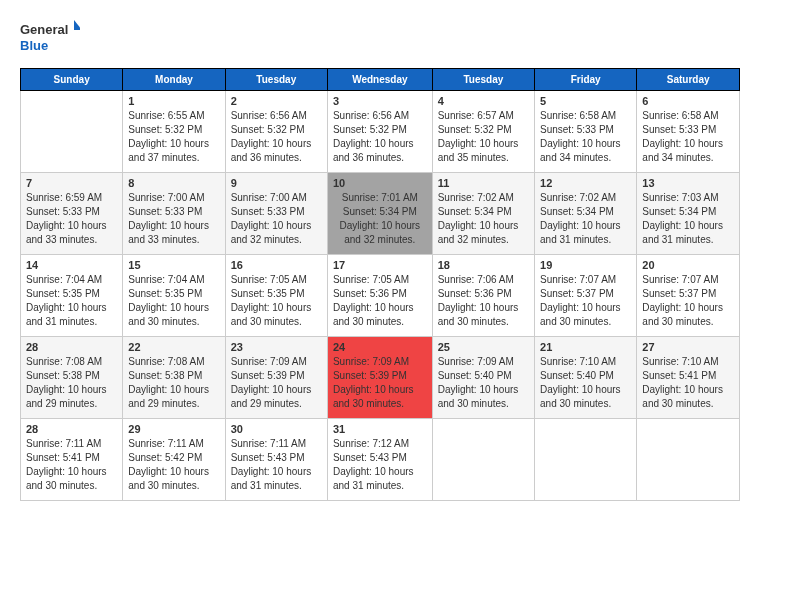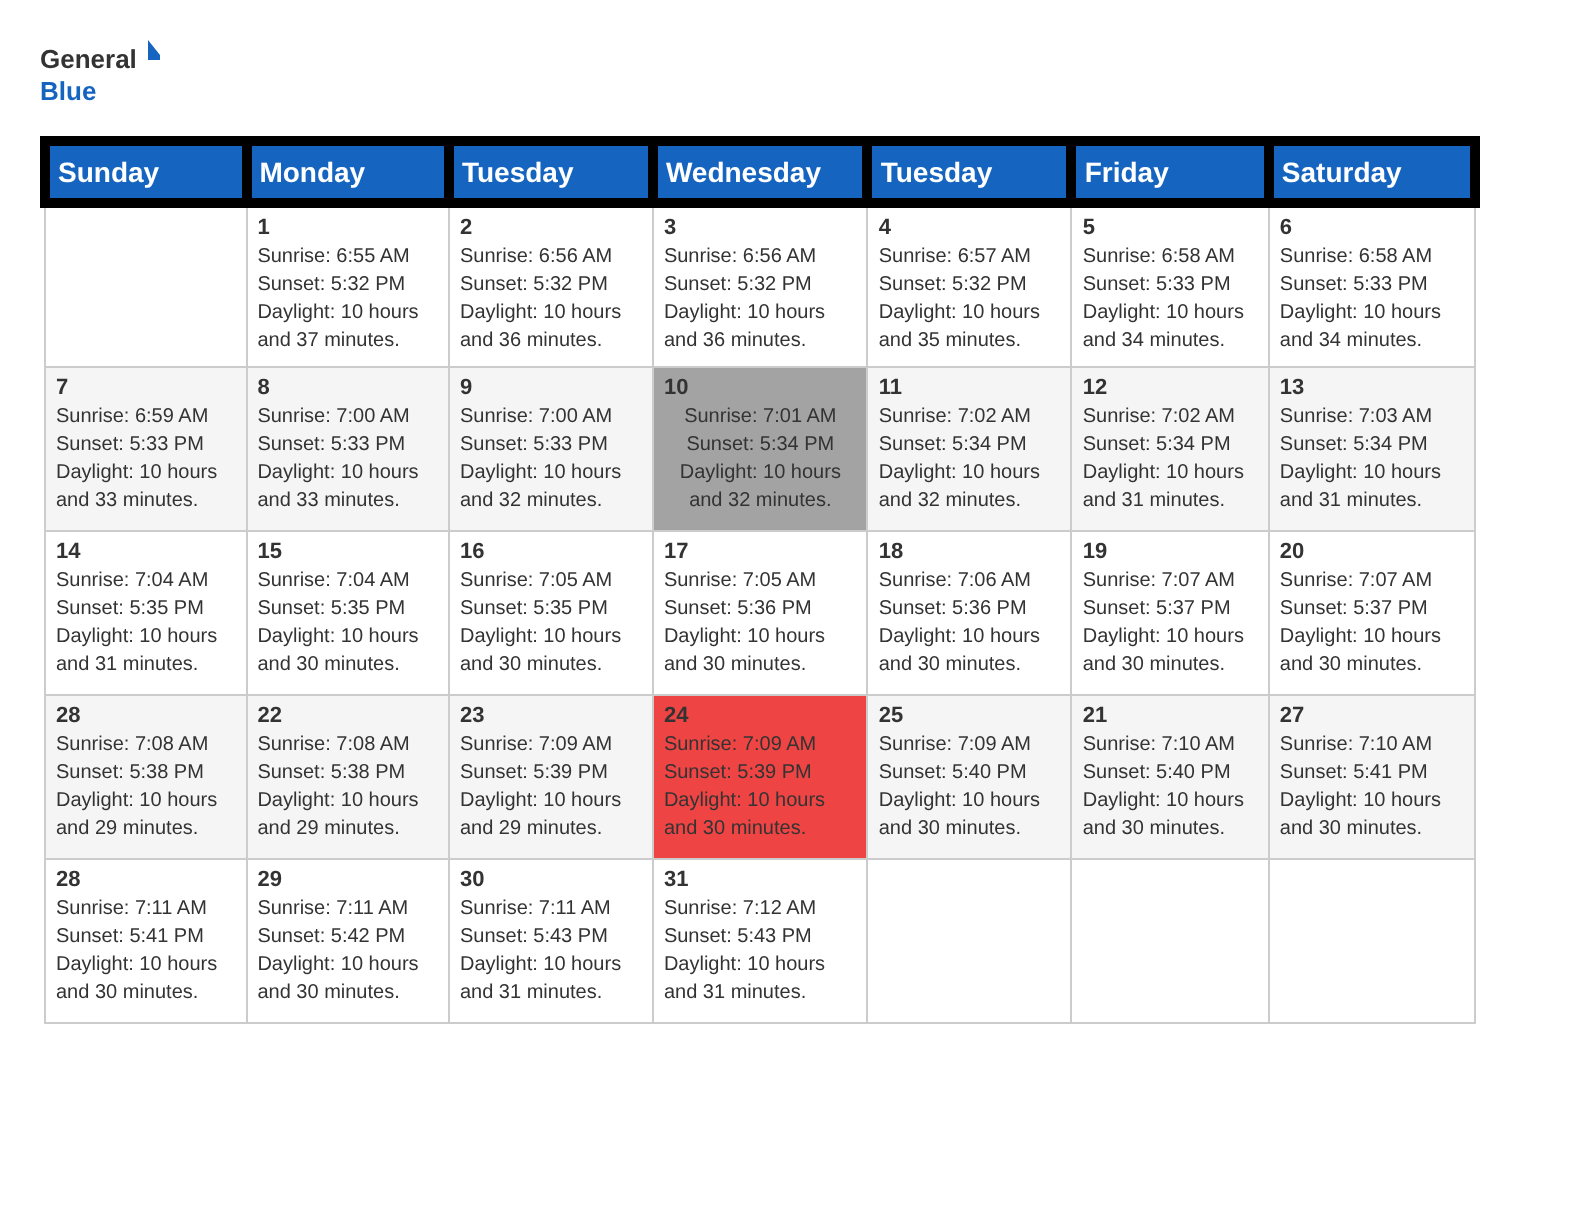--- a/index.html
+++ b/index.html
@@ -40,24 +40,24 @@
     }
     .calendar {
       width: 100%;
       border-collapse: collapse;
       font-size: 10px;
     }
     .calendar th {
       background: #1565c0;
       color: #fff;
       padding: 5px 4px;
-      text-align: left;
-      font-size: 14px;
+      text-align: center;
+      font-size: 10px;
       font-weight: bold;
-      border: 5px solid #000000;
+      border: 1px solid #000000;
     }
     .calendar td {
       border: 1px solid #ccc;
       vertical-align: top;
       padding: 4px 5px;
       width: 113px;
       height: 82px;
       background: #fff;
     }
     .calendar tr:nth-child(even) td {

